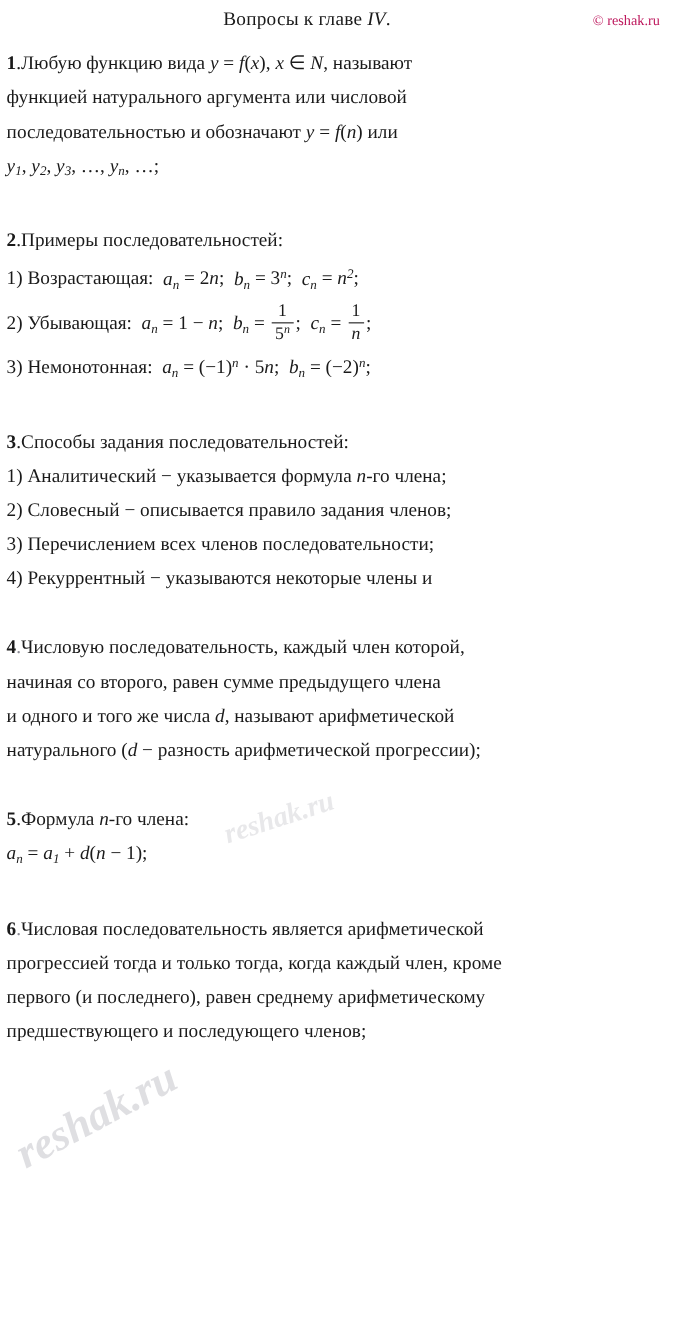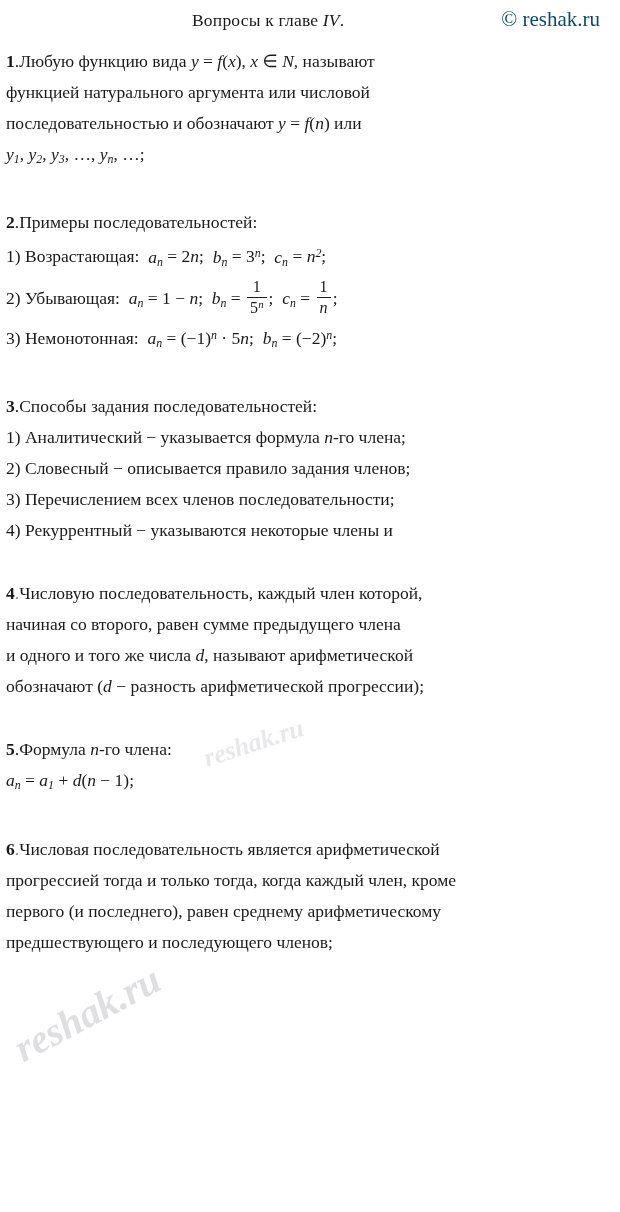--- a/index.html
+++ b/index.html
@@ -19,36 +19,36 @@
     position: relative;
     width: 620px;
     height: 1212px;
     padding: 0;
     box-sizing: border-box;
   }
   .header {
     display: flex;
     align-items: baseline;
     justify-content: flex-start;
-    padding: 7px 14px 0 10px;
+    padding: 7px 14px 0 21px;
     font-size: 17px;
   }
   .header-title {
     margin-left: 182px;
     font-family: "Liberation Serif", serif;
     font-size: 17.5px;
     letter-spacing: .2px;
     white-space: nowrap;
   }
   .header-title .it { font-style: italic; }
   .watermark-top {
     margin-left: auto;
     margin-right: 6px;
-    font-size: 21px;
-    color: #0c4a6e;
+    font-size: 13px;
+    color: #be185d;
     white-space: nowrap;
   }
   .content {
     padding: 0 6px;
   }
   .block {
     margin-top: 14px;
   }
   .line {
     font-size: 17.5px;
@@ -149,21 +149,21 @@
       <div class="line"><span>1) Аналитический − указывается формула </span><span class="m">n</span><span>-го члена;</span></div>
       <div class="line">2) Словесный − описывается правило задания членов;</div>
       <div class="line">3) Перечислением всех членов последовательности;</div>
       <div class="line">4) Рекуррентный − указываются некоторые члены и</div>
     </div>
 
     <div class="block gap-md">
       <div class="line"><span class="num">4</span><span class="faded2">.</span><span>Числовую последовательность, каждый член которой,</span></div>
       <div class="line">начиная со второго, равен сумме предыдущего члена</div>
       <div class="line"><span>и одного и того же числа </span><span class="m">d</span><span>, называют арифметической</span></div>
-      <div class="line"><span>обозначают (</span><span class="m">d</span><span> − разность арифметической прогрессии);</span></div>
+      <div class="line"><span>натурального (</span><span class="m">d</span><span> − разность арифметической прогрессии);</span></div>
     </div>
 
     <div class="block gap-md">
       <div class="line"><span class="num">5</span><span>.</span><span>Формула </span><span class="m">n</span><span>-го члена:</span></div>
       <div class="line"><span class="m">a<sub>n</sub></span> = <span class="m">a<sub>1</sub></span> + <span class="m">d</span>(<span class="m">n</span> − 1);</div>
     </div>
 
     <div class="block gap-md">
       <div class="line"><span class="num">6</span><span class="faded2">.</span><span>Числовая последовательность является арифметической</span></div>
       <div class="line">прогрессией тогда и только тогда, когда каждый член, кроме</div>

